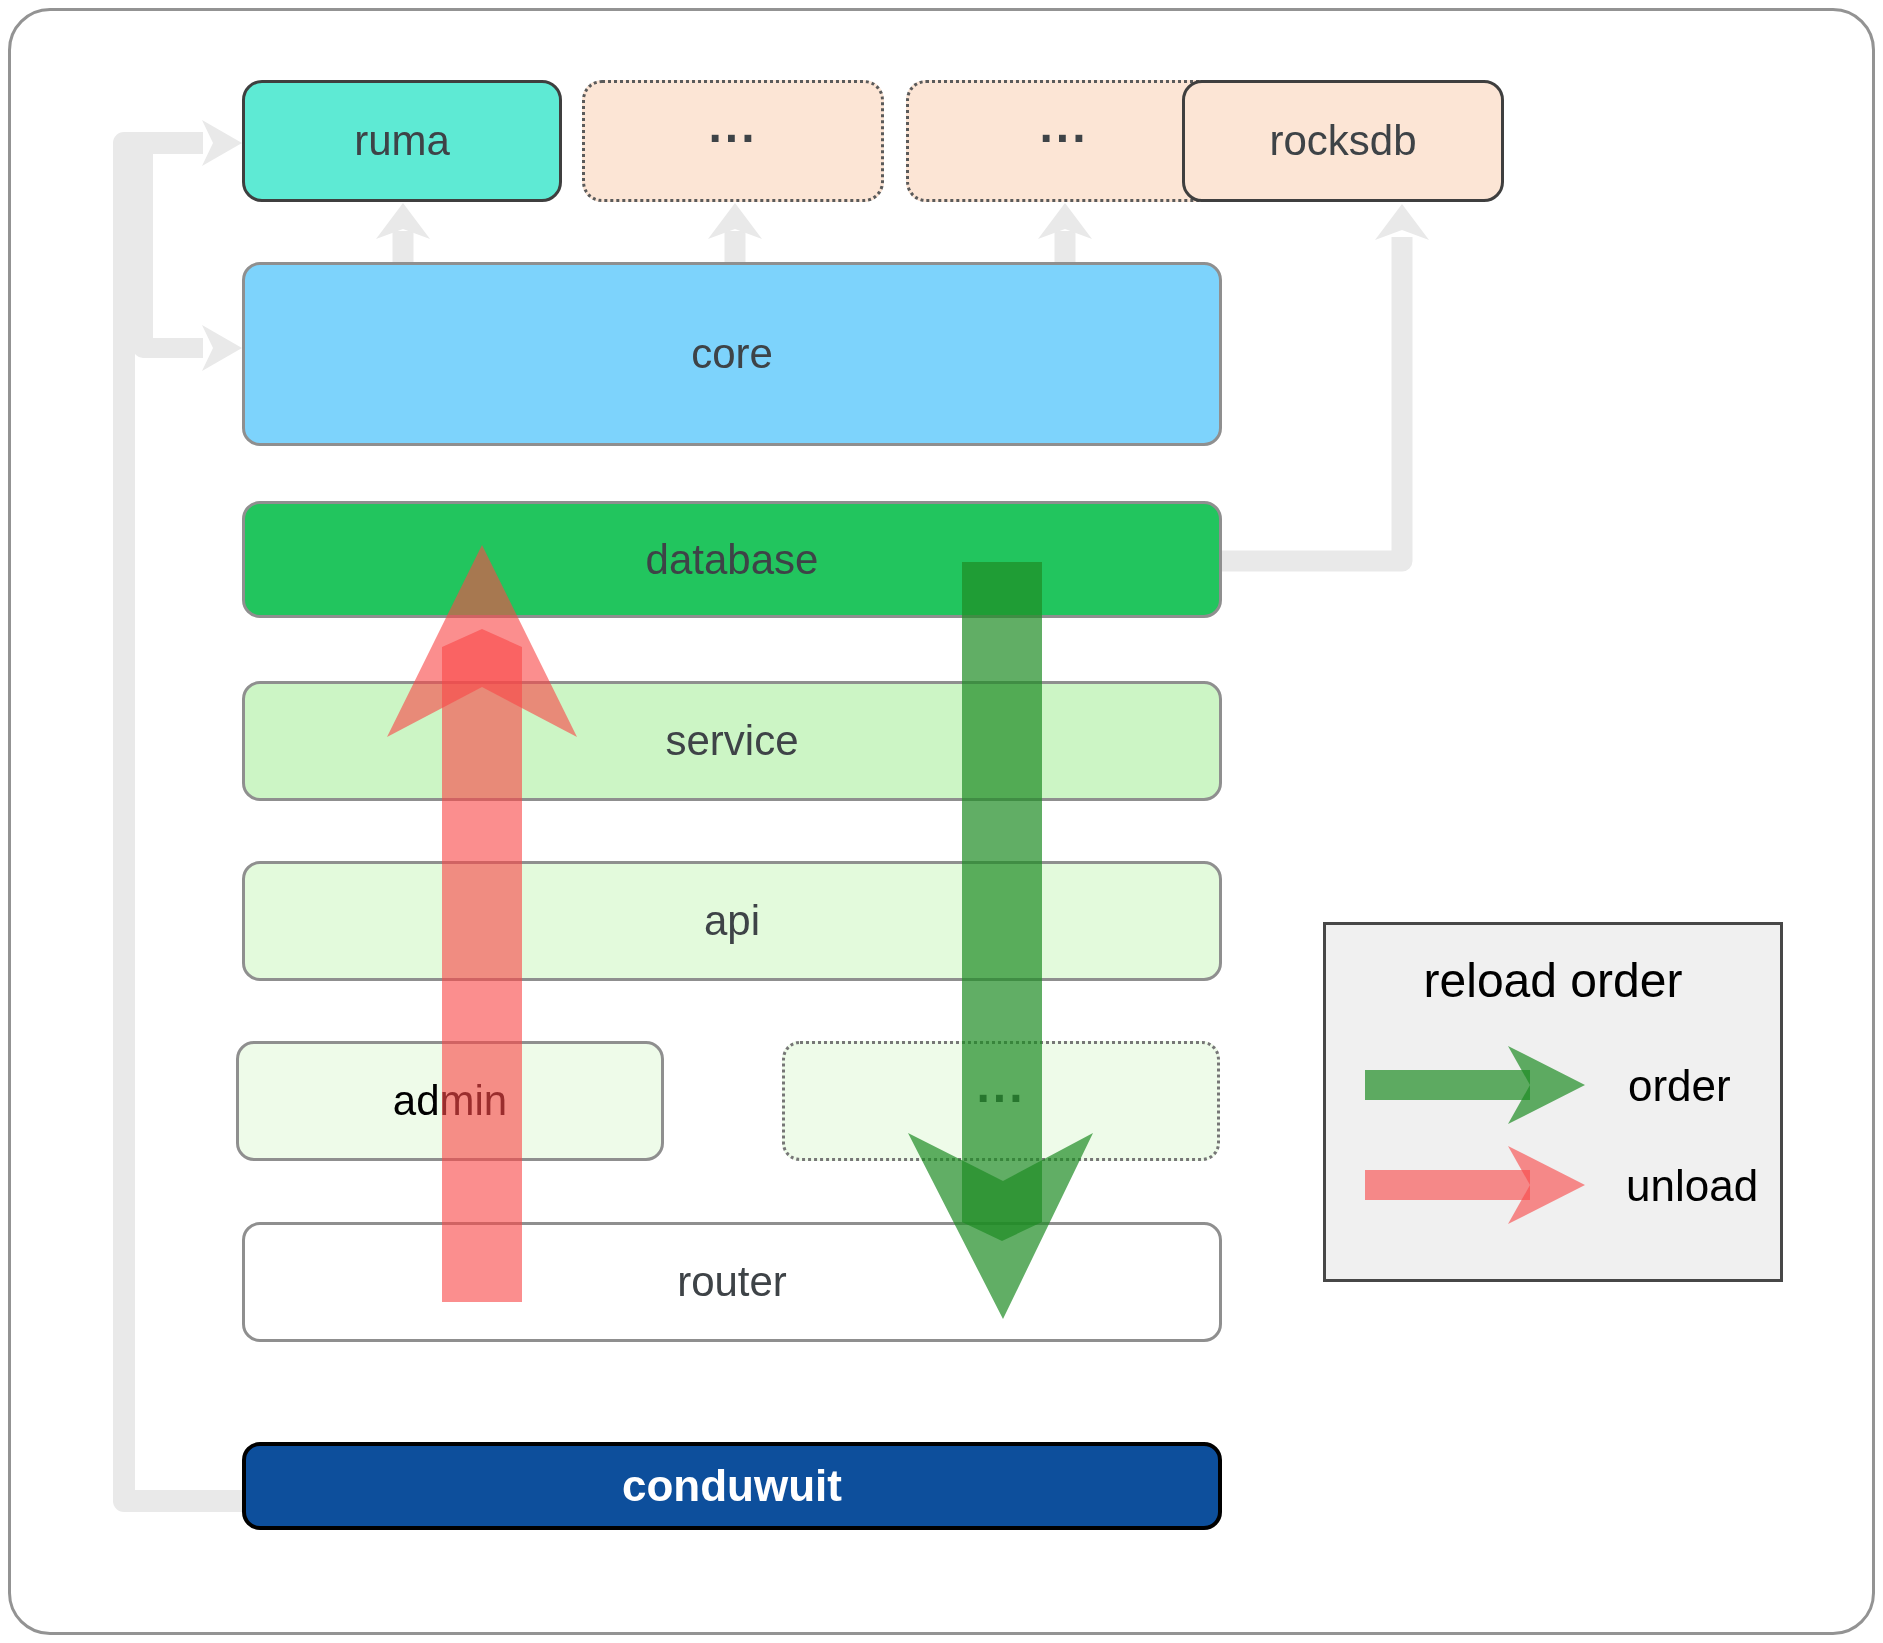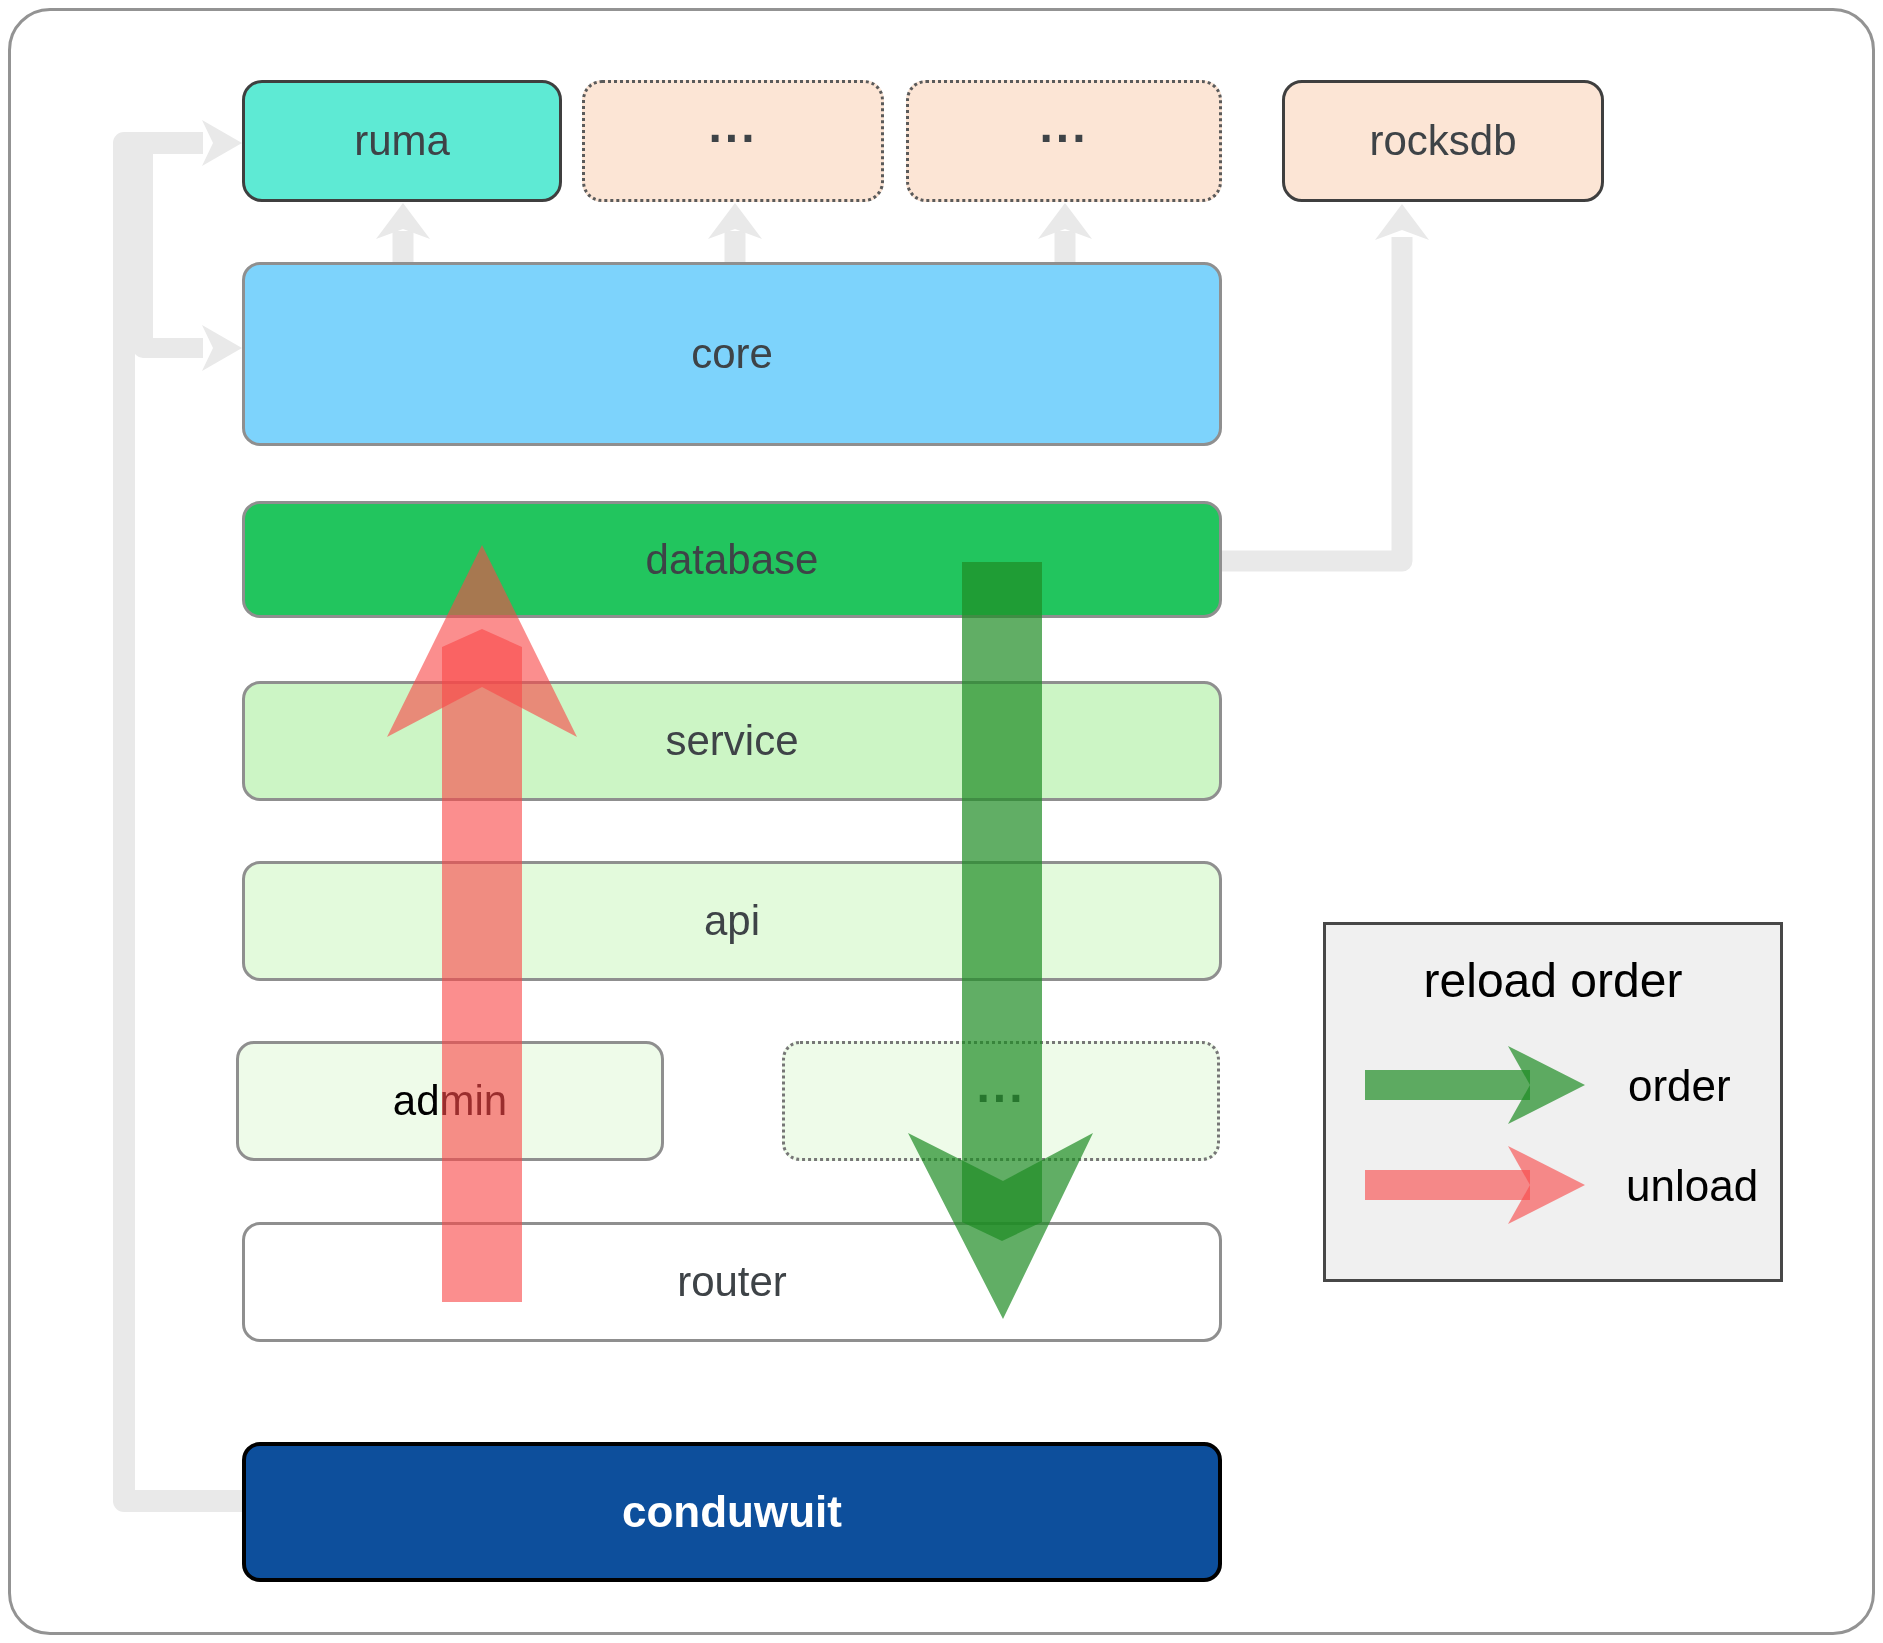--- a/index.html
+++ b/index.html
@@ -17,30 +17,30 @@
   }
   svg.layer{position:absolute;left:0;top:0;}
   #connector-layer{z-index:1;}
   .node{position:absolute;display:flex;align-items:center;justify-content:center;
         box-sizing:border-box;z-index:2;color:#3e4347;font-size:42px;}
   .node .lbl{white-space:nowrap;}
   
   .n-ruma     {left:242px;top:80px;width:320px;height:122px;border:3px solid #3f3f3f;border-radius:20px;}
   .n-ext1     {left:582px;top:80px;width:302px;height:122px;border:3px dotted #5a5a5a;border-radius:20px;}
   .n-ext2     {left:906px;top:80px;width:316px;height:122px;border:3px dotted #5a5a5a;border-radius:20px;}
-  .n-rocksdb  {left:1282px;top:80px;width:322px;height:122px;border:3px solid #3f3f3f;border-radius:20px;}
+  .n-rocksdb  {left:1182px;top:80px;width:322px;height:122px;border:3px solid #3f3f3f;border-radius:20px;}
   
   .n-core     {left:242px;top:262px;width:980px;height:184px;border:3px solid #8f8f8f;border-radius:18px;}
   .n-database {left:242px;top:501px;width:980px;height:117px;border:3px solid #8f8f8f;border-radius:18px;}
   .n-service  {left:242px;top:681px;width:980px;height:120px;border:3px solid #8f8f8f;border-radius:18px;}
   .n-api      {left:242px;top:861px;width:980px;height:120px;border:3px solid #8f8f8f;border-radius:18px;}
   .n-admin    {left:236px;top:1041px;width:428px;height:120px;border:3px solid #8f8f8f;border-radius:18px;color:#000000;}
   .n-ext3     {left:782px;top:1041px;width:438px;height:120px;border:3px dotted #767676;border-radius:18px;}
   .n-router   {left:242px;top:1222px;width:980px;height:120px;border:3px solid #8f8f8f;border-radius:18px;}
-  .n-conduwuit{left:242px;top:1442px;width:980px;height:140px;border:4px solid #000000;border-radius:18px;
+  .n-conduwuit{left:242px;top:1442px;width:980px;height:88px;border:4px solid #000000;border-radius:18px;
                color:#ffffff;font-weight:700;font-size:44px;}
   .dots{transform:translateY(-30%);font-weight:700;font-size:48px;letter-spacing:3px;}
   #flow-layer{z-index:3;pointer-events:none;}
   
   .legend{
     position:absolute;left:1323px;top:922px;width:460px;height:360px;
     box-sizing:border-box;border:3px solid #474747;z-index:2;
   }
   .legend-title{
     position:absolute;left:0;top:28px;width:100%;text-align:center;

